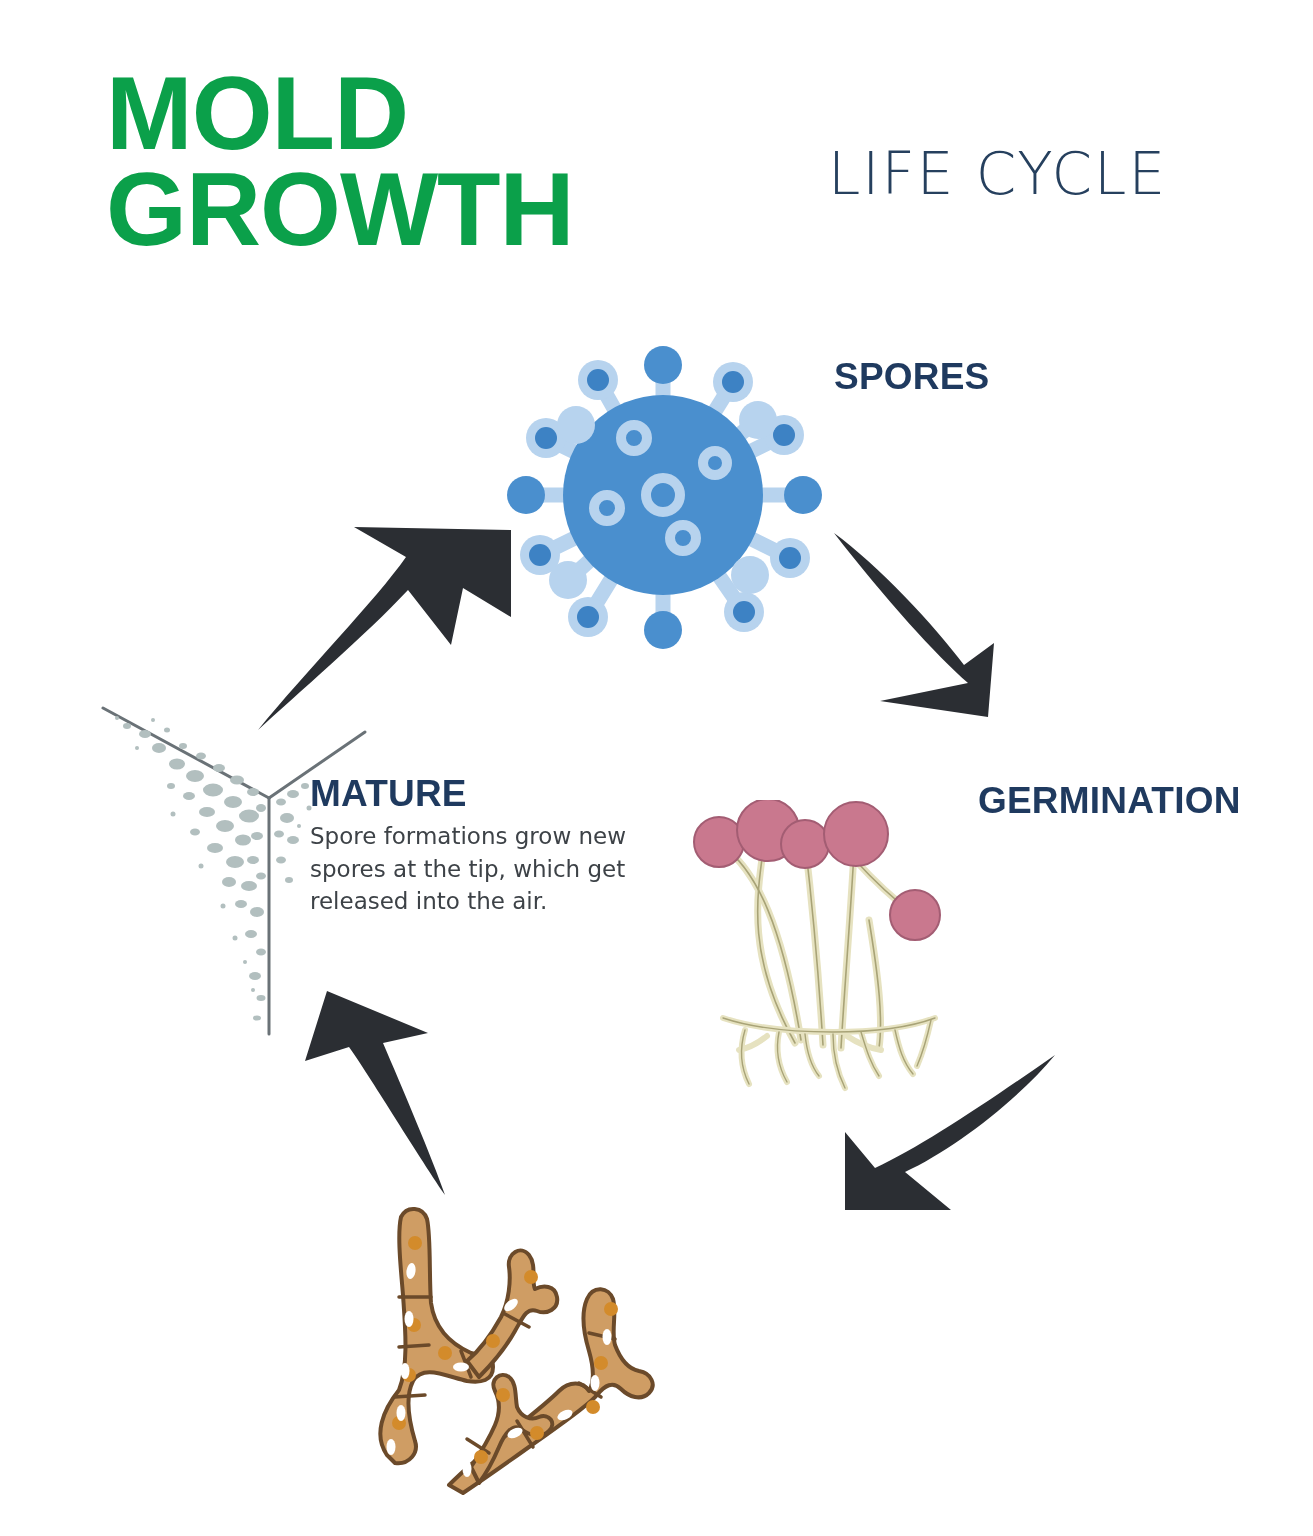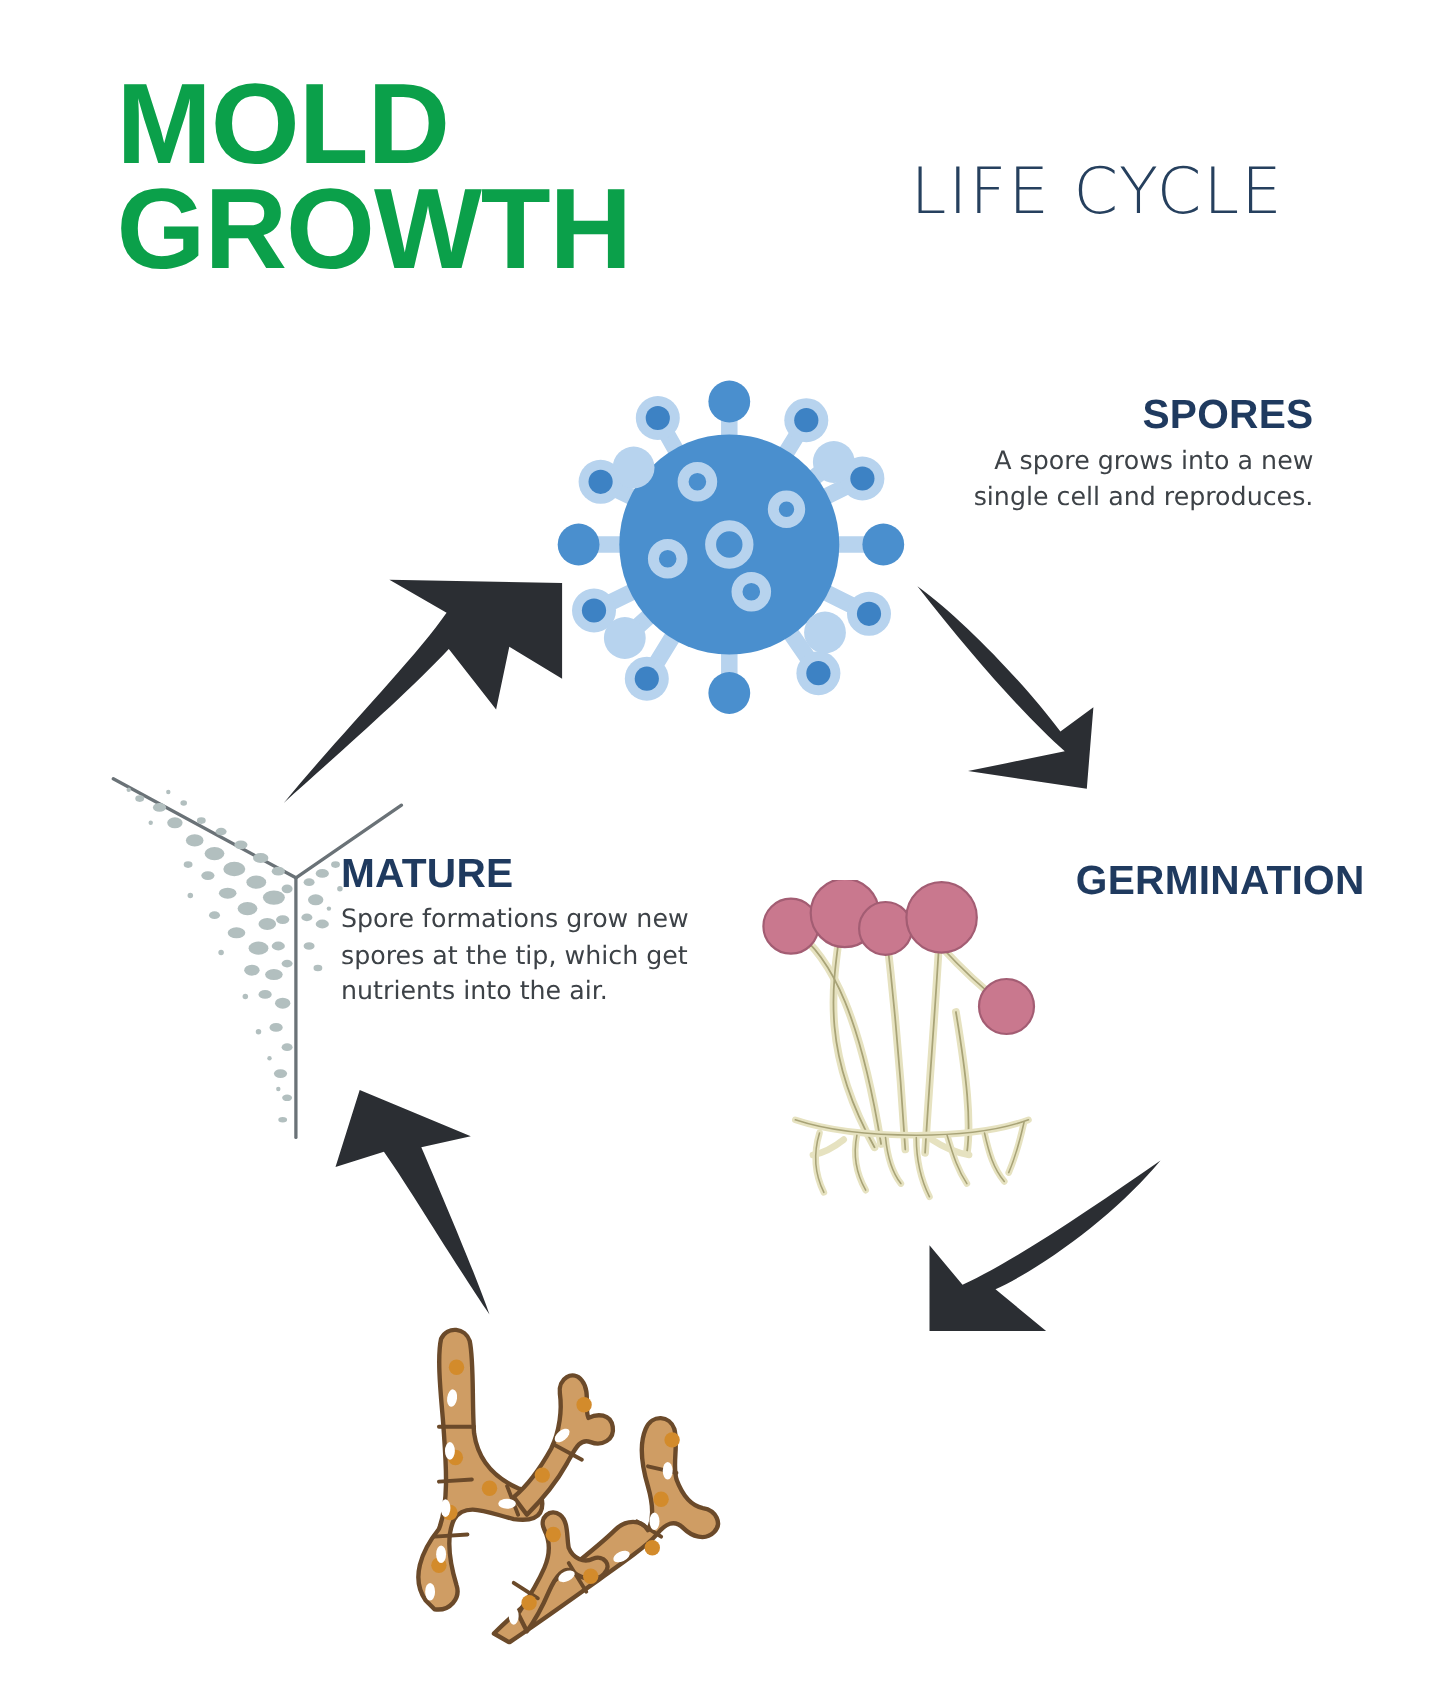--- a/index.html
+++ b/index.html
@@ -61,21 +61,21 @@
   }
   .stage-body {
     font-family: "DejaVu Sans", sans-serif;
     font-weight: 400;
     font-size: 23px;
     line-height: 1.42;
     color: #3d4247;
     margin: 0;
   }
 
-  #block-spores     { left: 806px;  top: 358px;  width: 360px; text-align: right; }
+  #block-spores     { left: 806px;  top: 358px;  width: 360px; }
   #block-germination{ left: 950px;  top: 782px;  width: 340px; }
   #block-hypha      { left: 644px;  top: 1243px; width: 380px; }
   #block-mature     { left: 282px;  top: 775px;  width: 320px; }
 
   
   .illus { position: absolute; }
   #illus-spore       { left: 470px; top: 330px;  width: 330px; height: 330px; }
   #illus-germination { left: 655px; top: 800px;  width: 300px; height: 300px; }
   #illus-hypha       { left: 315px; top: 1185px; width: 330px; height: 310px; }
   #illus-mature      { left: 55px;  top: 690px;  width: 290px; height: 360px; }
@@ -395,28 +395,27 @@
 
   <div class="arrow" id="arrow-to-mature">
     <svg viewBox="0 0 195 245" width="195" height="245" xmlns="http://www.w3.org/2000/svg">
       <path fill="#2b2e33" d="M44 36 L145 78 L100 88 C 118 130, 150 205, 162 240
         C 132 196, 86 120, 66 92 L 22 106 Z"></path>
     </svg>
   </div>
 
   <div class="stage-block" id="block-spores">
     <h2 class="stage-heading">SPORES</h2>
-    <p class="stage-body">A spore grows into a new single cell and reproduces.</p>
   </div>
 
   <div class="stage-block" id="block-germination">
     <h2 class="stage-heading">GERMINATION</h2>
   </div>
 
   <div class="stage-block" id="block-hypha">
   </div>
 
   <div class="stage-block" id="block-mature">
     <h2 class="stage-heading">MATURE</h2>
-    <p class="stage-body">Spore formations grow new spores at the tip, which get nutrients into the air.</p>
+    <p class="stage-body">Spore formations grow new spores at the tip, which get released into the air.</p>
   </div>
 
 </div>
 
 </body></html>

